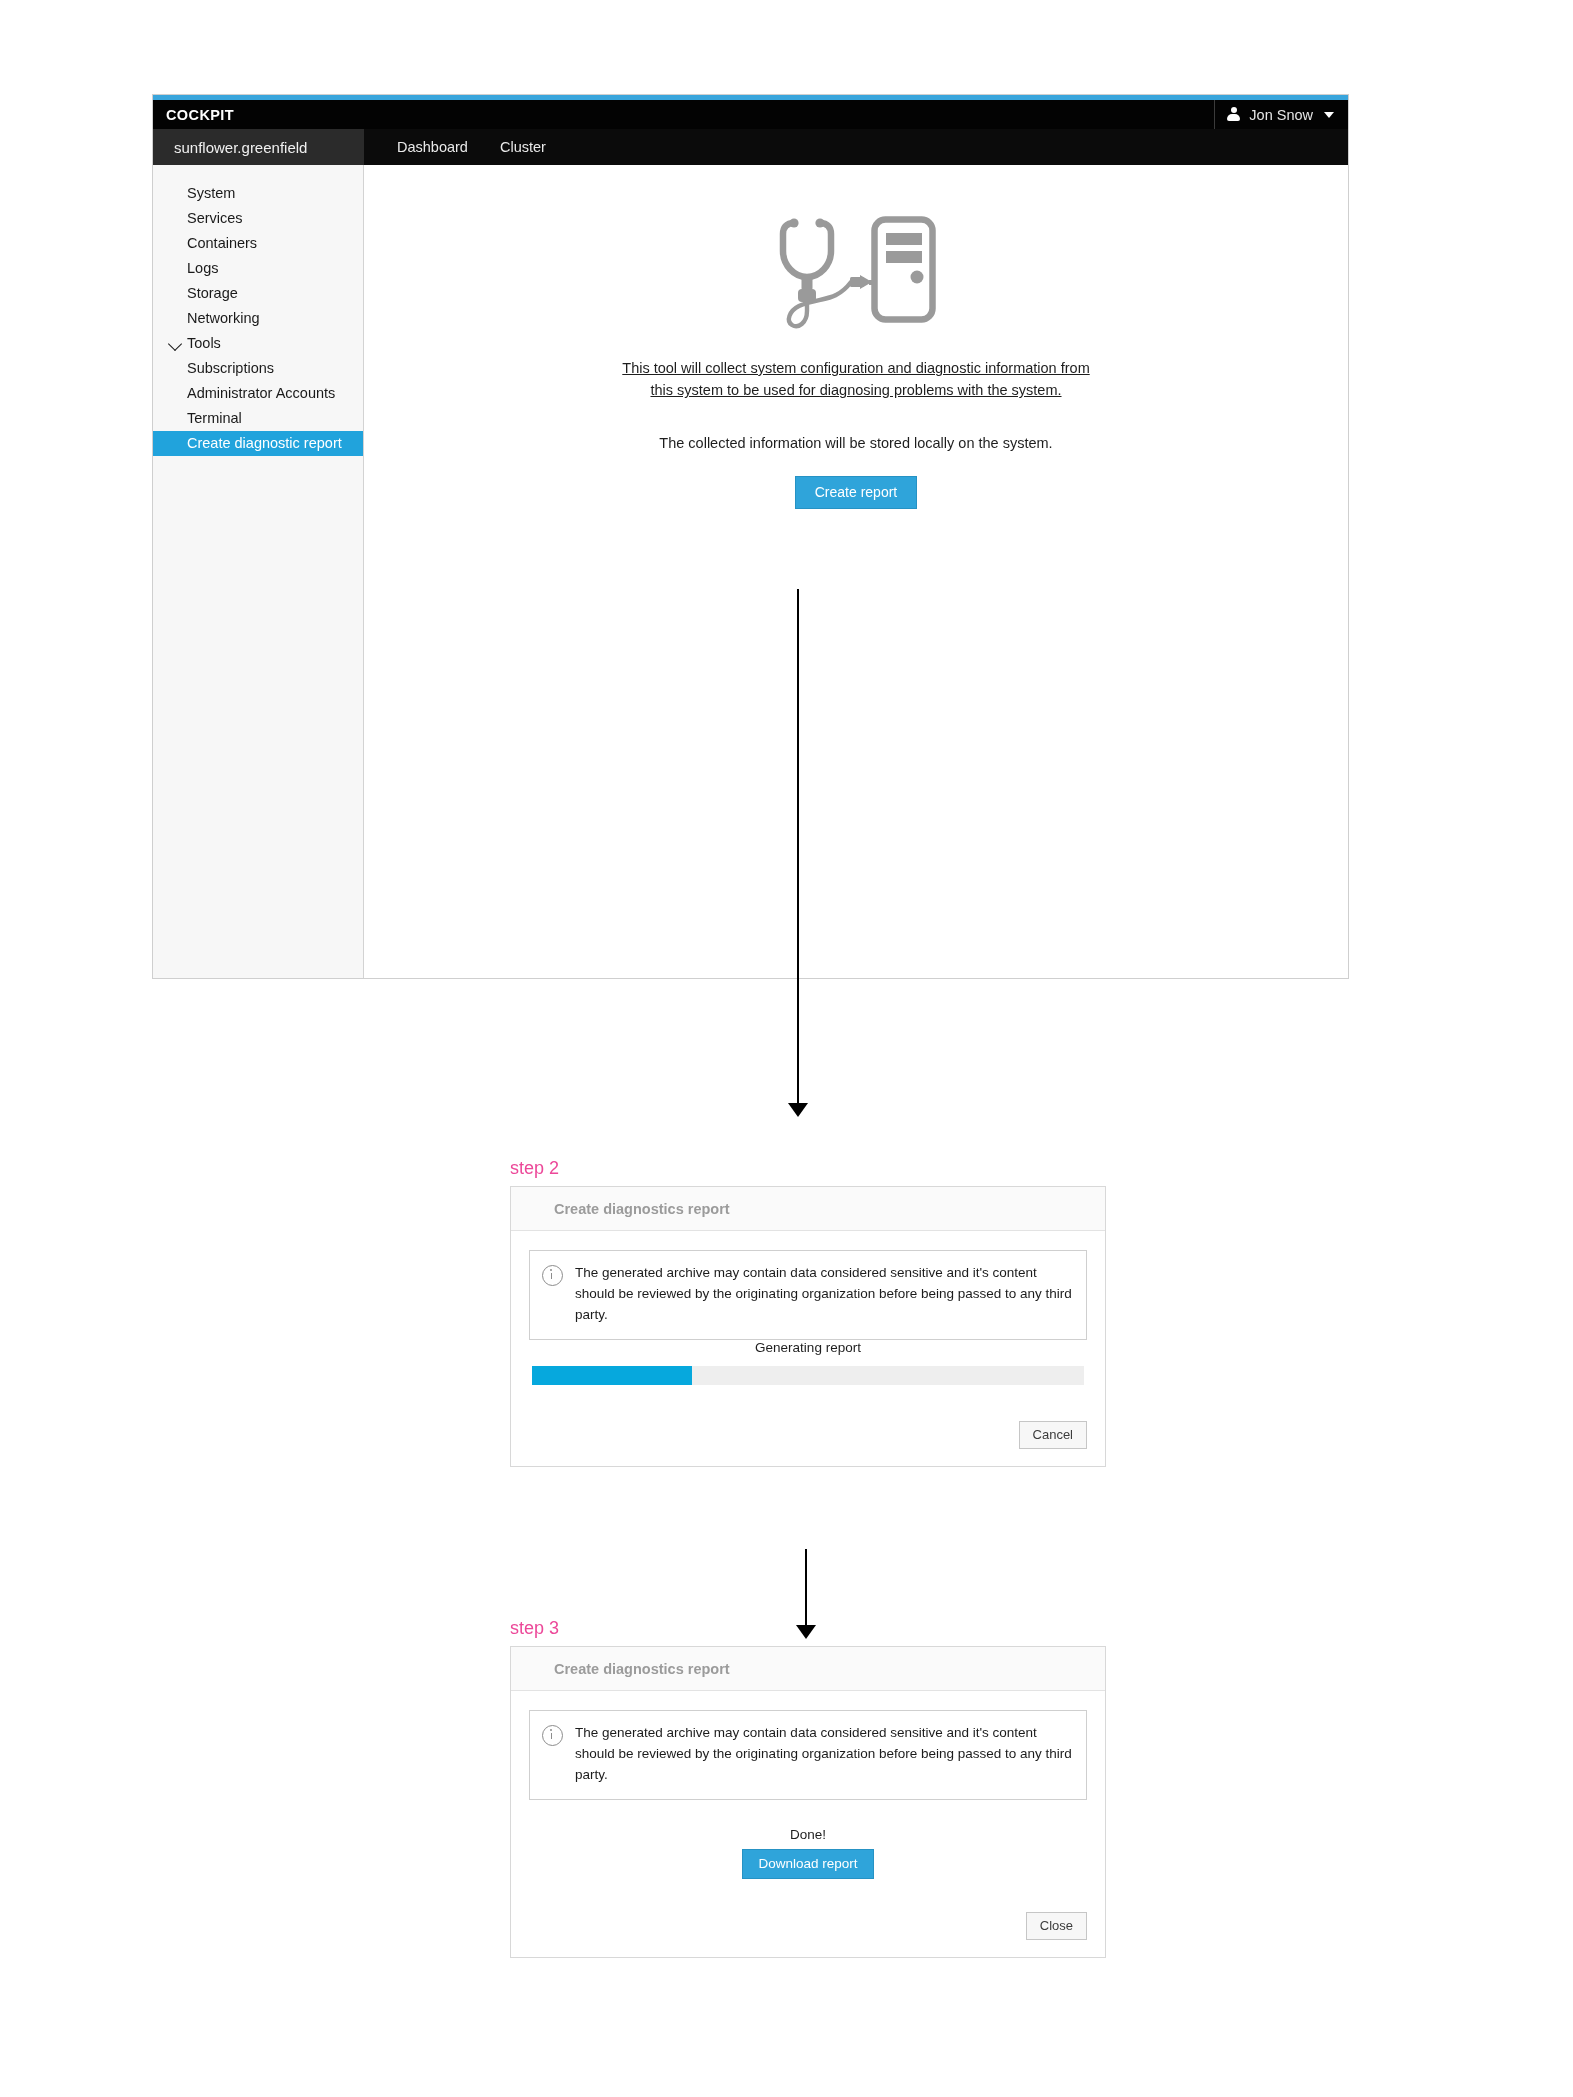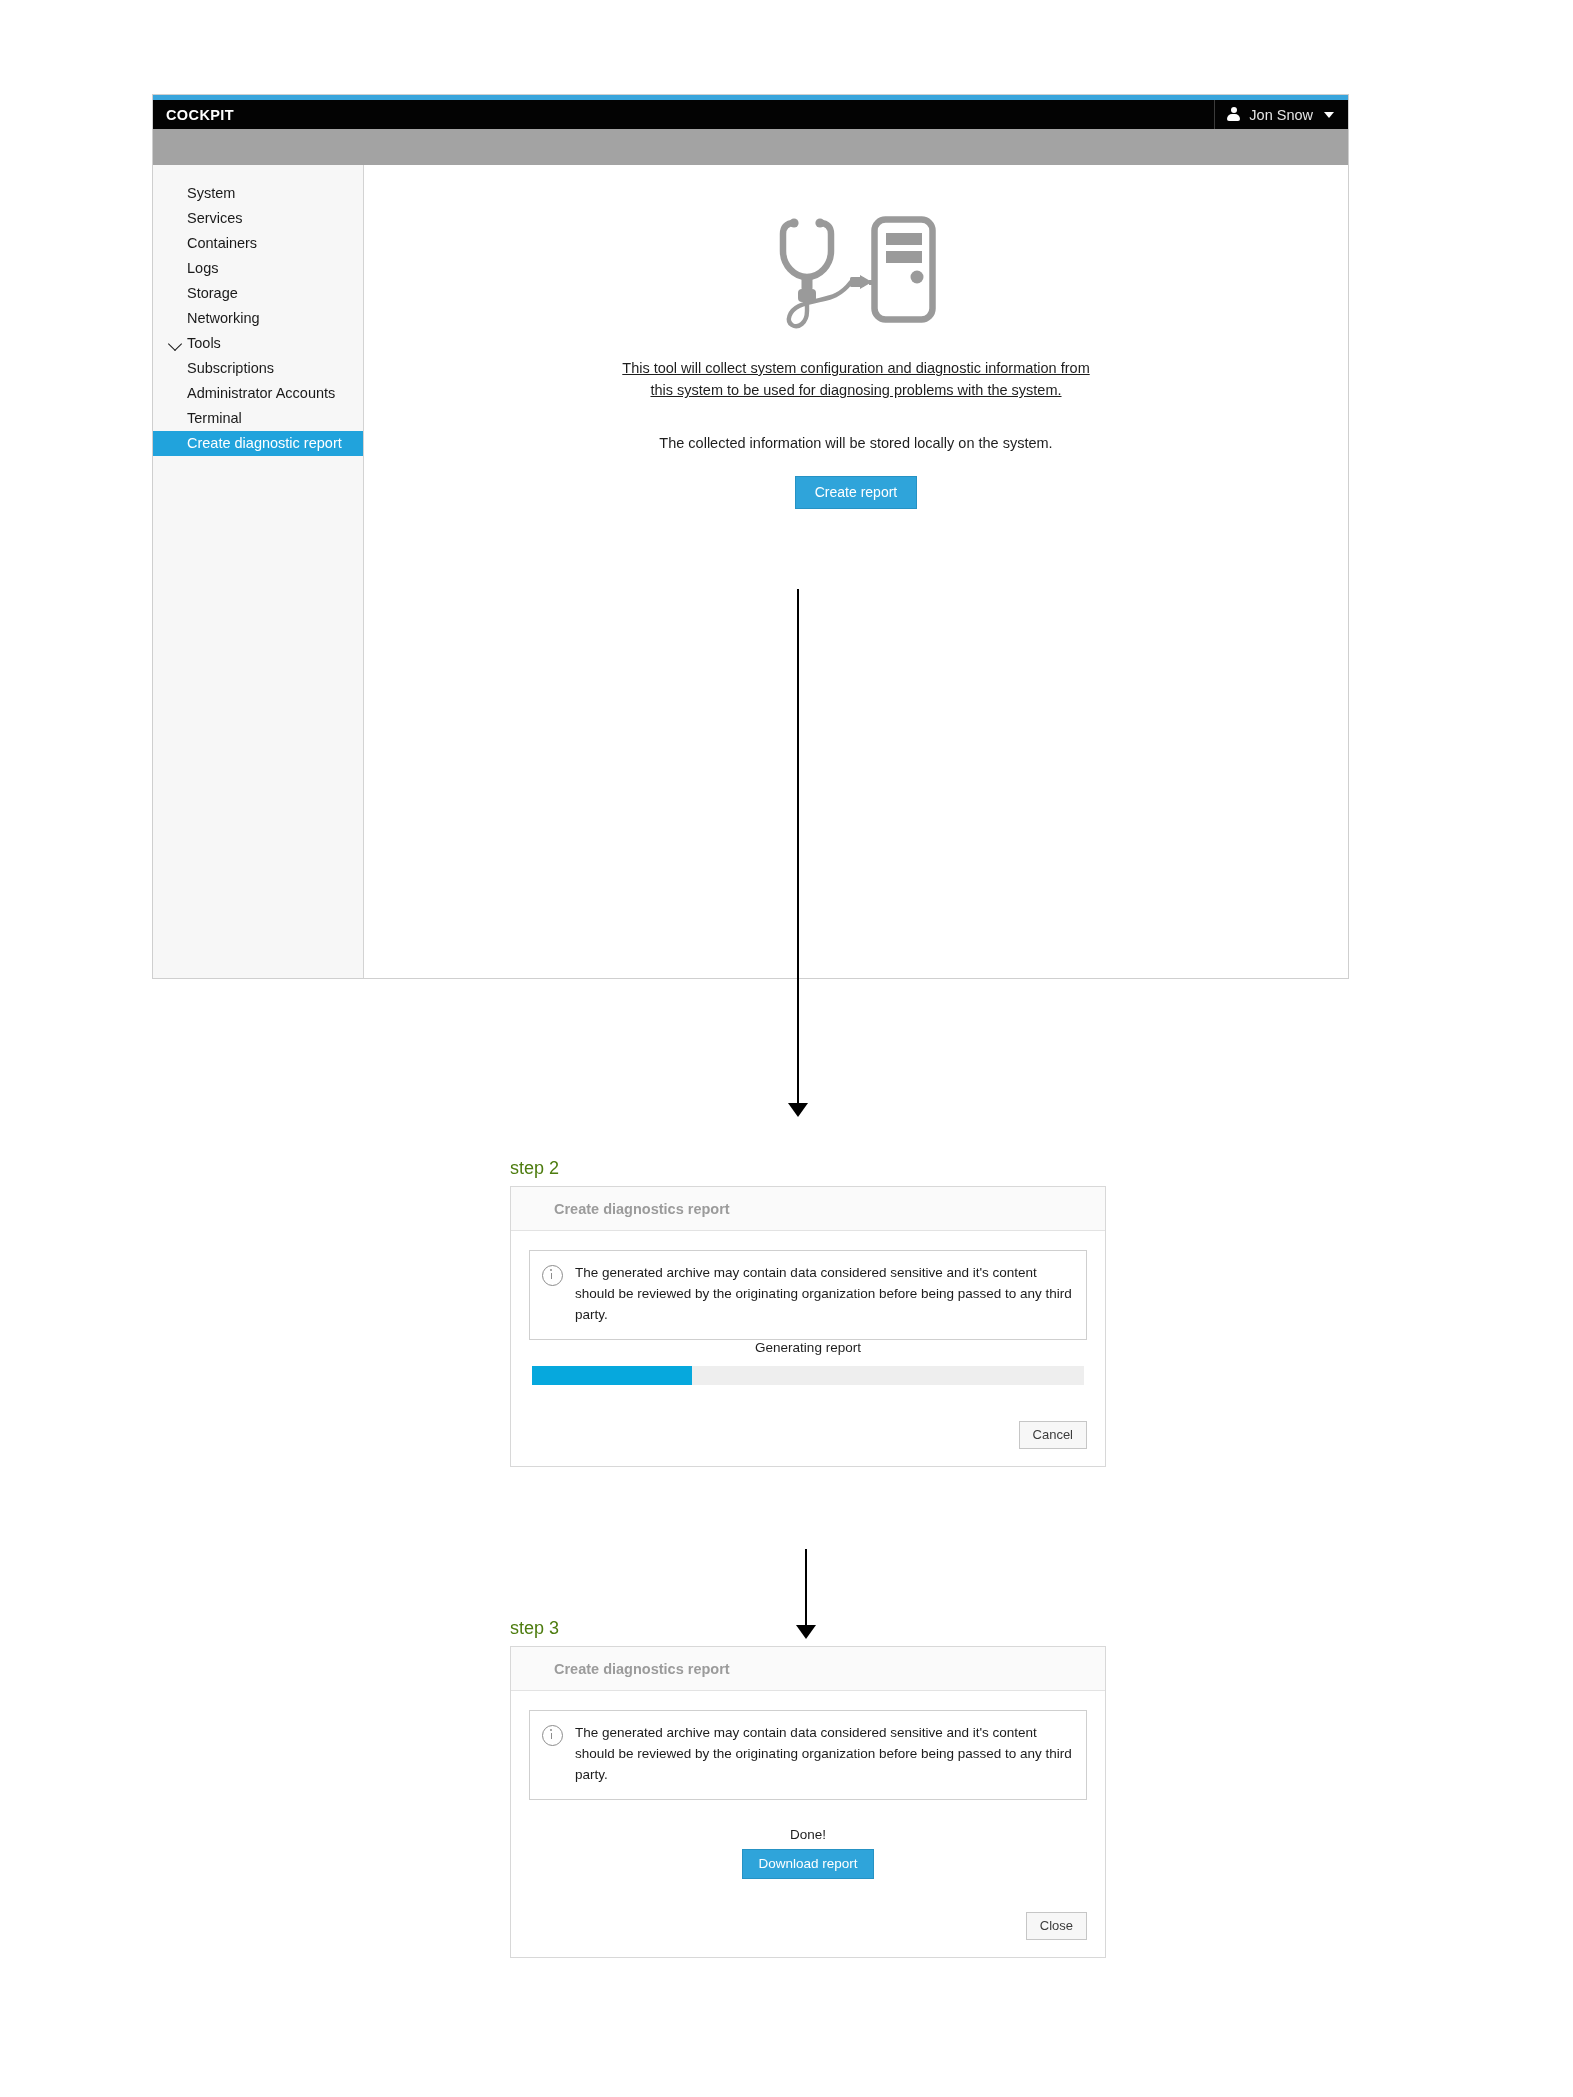--- a/index.html
+++ b/index.html
@@ -206,21 +206,21 @@
     width: 0; height: 0;
     border-left: 10px solid transparent;
     border-right: 10px solid transparent;
     border-top: 14px solid #000000;
   }
 
   
   .step-label {
     position: absolute;
     font-size: 18px;
-    color: #4d7c0f;
+    color: #ec4899;
     text-align: right;
   }
   .dialog {
     position: absolute;
     width: 596px;
     border: 1px solid #d8d8d8;
     background: #ffffff;
     box-sizing: border-box;
   }
   .dialog-header {
@@ -337,20 +337,29 @@
   <div class="topbar">
     <span class="brand">COCKPIT</span>
     <span class="topbar-spacer"></span>
     <div class="user-menu">
       <span class="user-icon"></span>
       <span>Jon Snow</span>
       <span class="caret-down"></span>
     </div>
   </div>
 
+  <div class="navbar">
+    <div class="host-box">
+      <span>sunflower.greenfield</span>
+    </div>
+    <div class="nav-links">
+      <span class="nav-link">Dashboard</span>
+      <span class="nav-link">Cluster</span>
+    </div>
+  </div>
 
   <div class="body-area">
 
     <div class="sidebar">
       <div class="side-item">
         <span>System</span>
       </div>
       <div class="side-item">
         <span>Services</span>
       </div>

